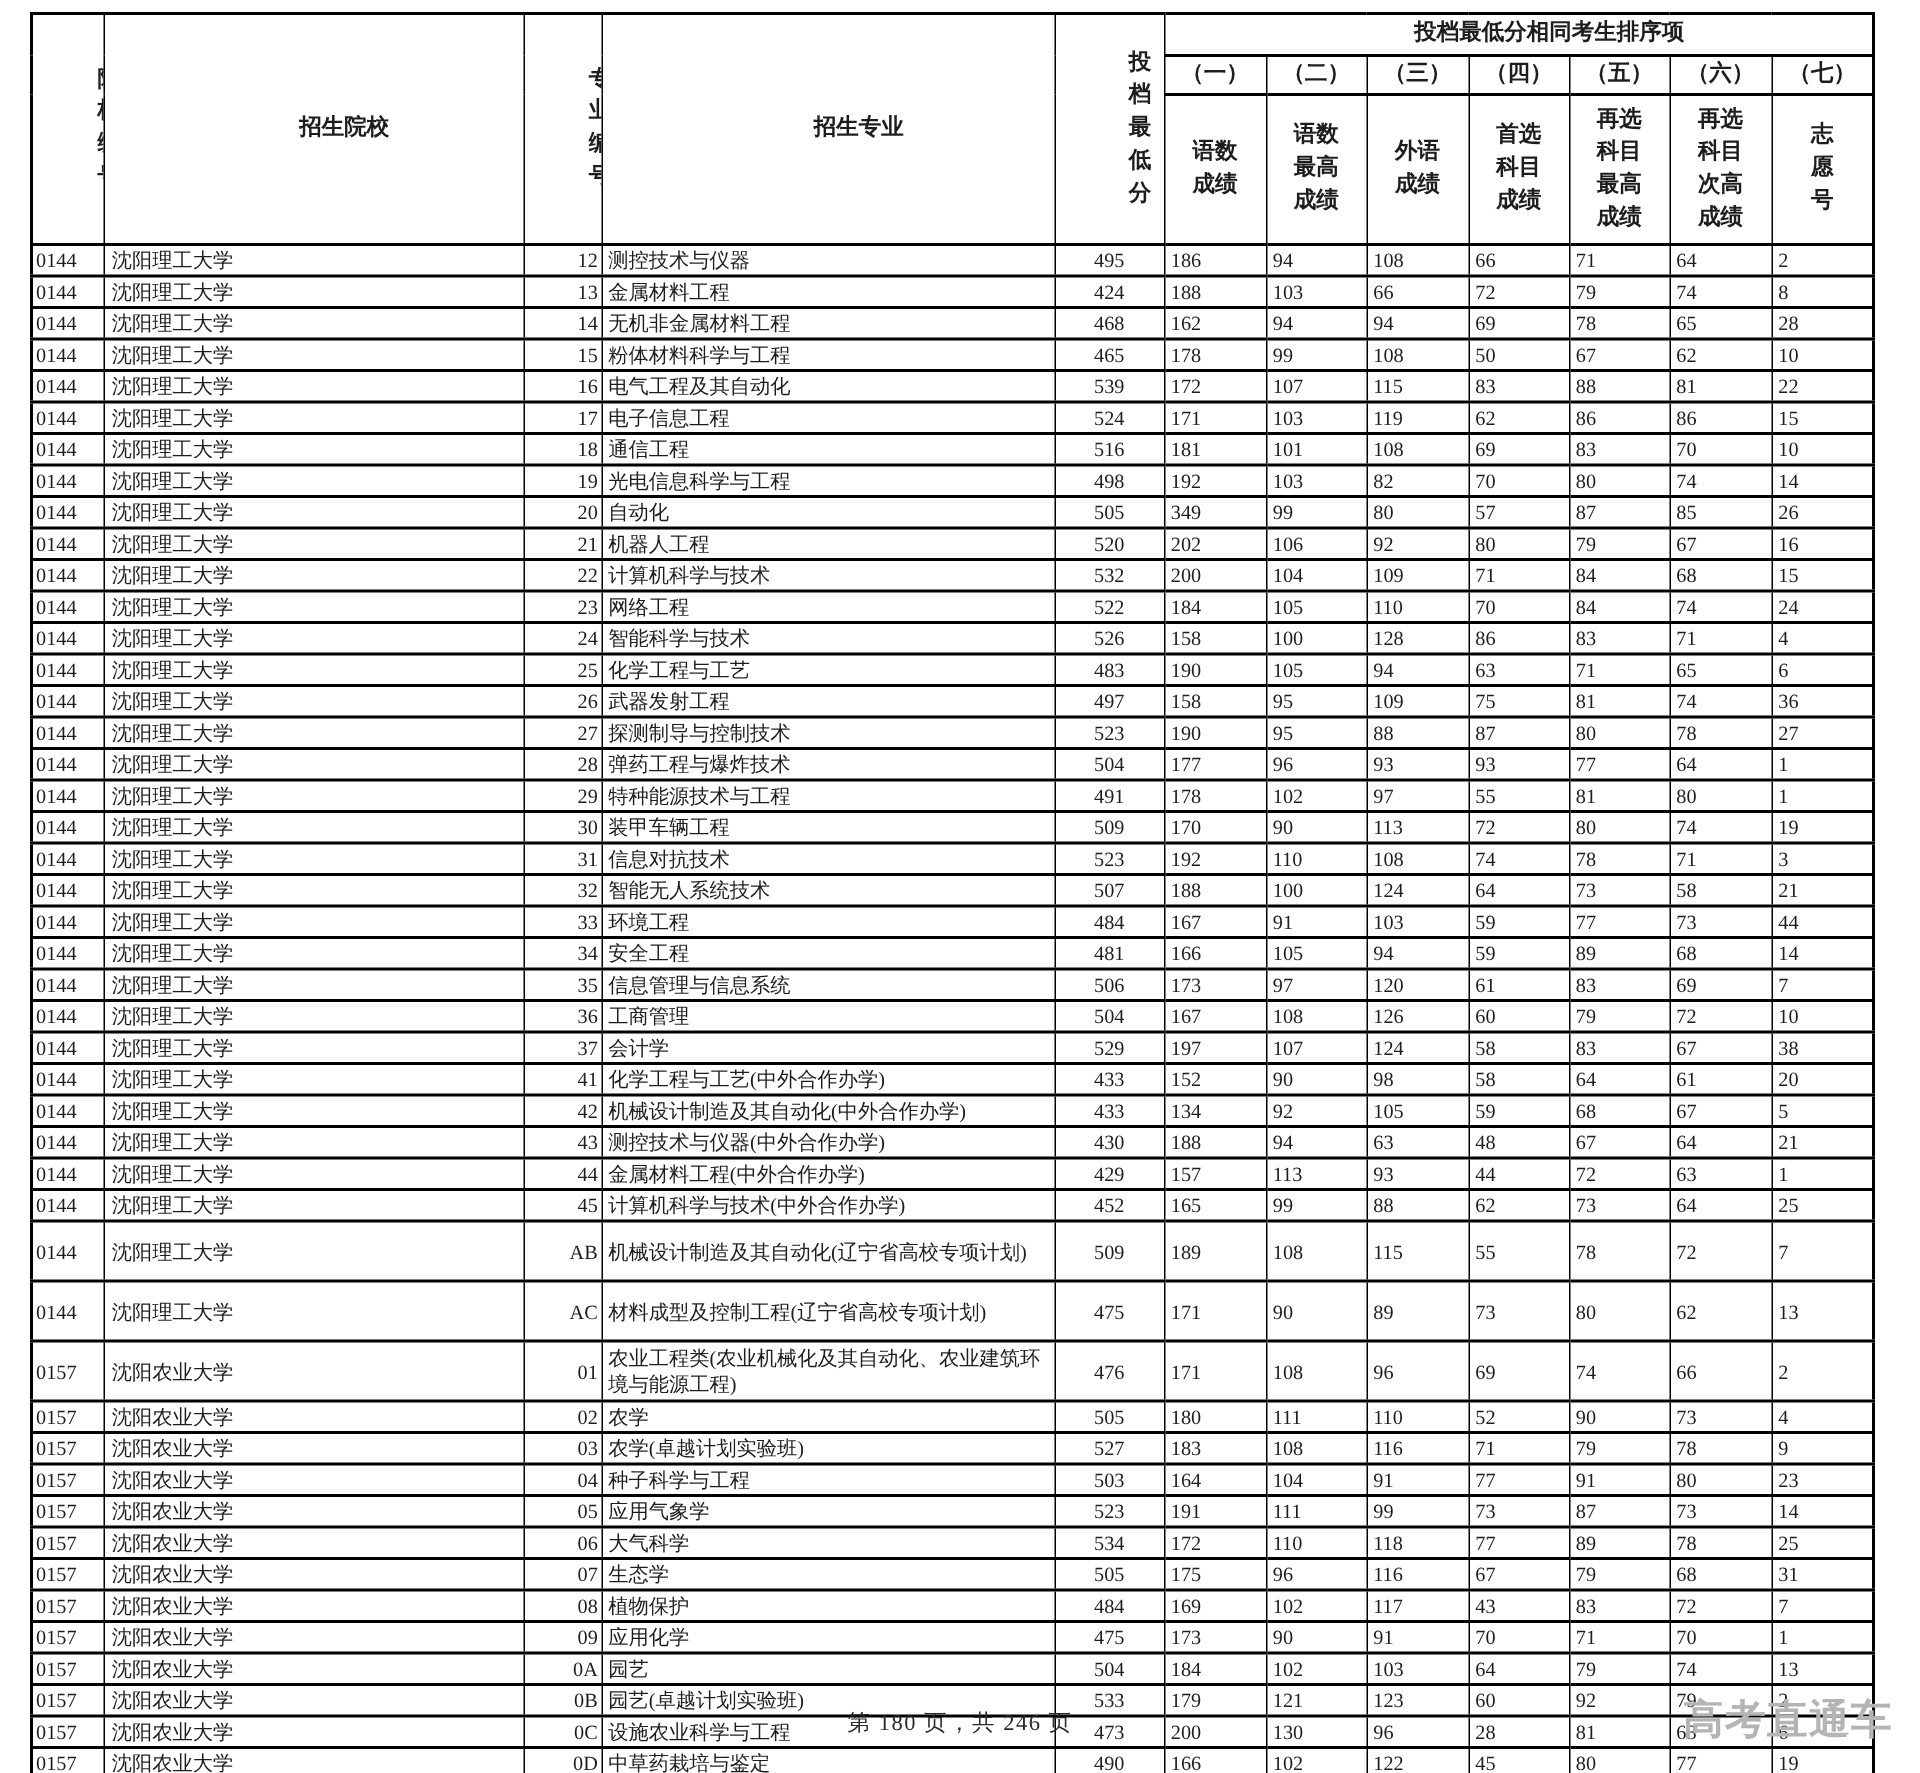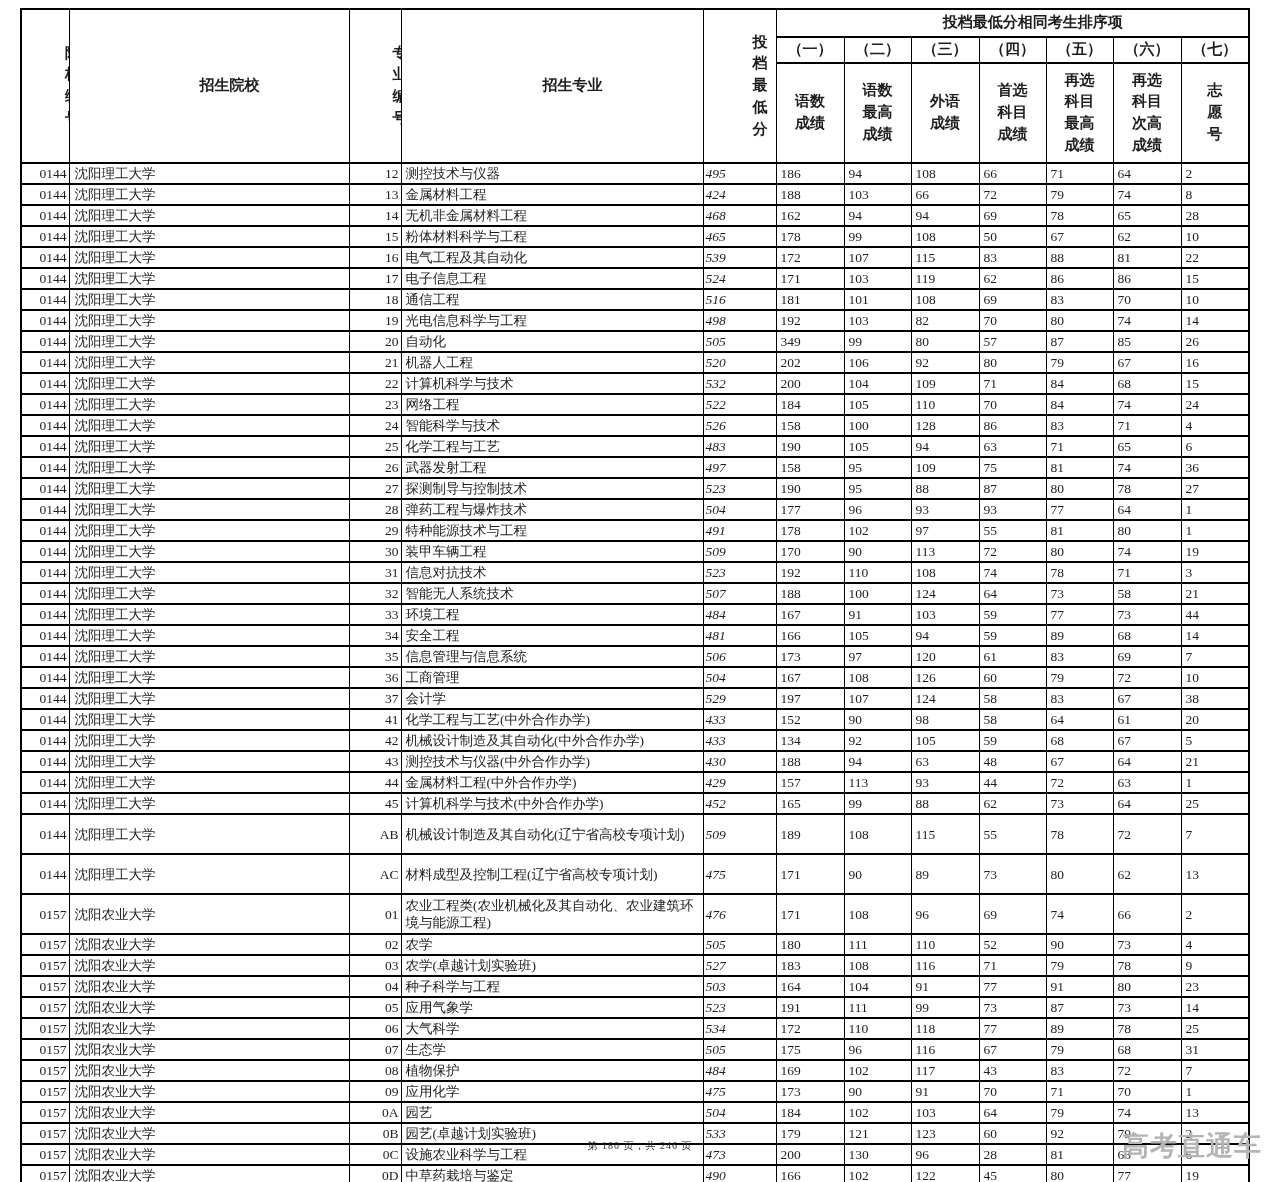--- a/index.html
+++ b/index.html
@@ -29,32 +29,32 @@
   .score-table td {
     font-size:13.5px; line-height:17px; padding:1px 2px; vertical-align:middle;
     word-break:break-all;
   }
   .score-table tbody td { height:15px; }
   
   .score-table tbody tr:nth-child(32) td,
   .score-table tbody tr:nth-child(33) td,
   .score-table tbody tr:nth-child(34) td { height:36px; }
 
-  .score-table td.c0 { text-align:right;margin-left:48px; }
+  .score-table td.c0 { text-align:left;margin-left:48px; }
   .score-table td.c1 { text-align:left; padding-left:5px;margin-top:35px; }
   .score-table td.c2 { text-align:right; padding-left:20px; }
   .score-table td.c3 { text-align:left; padding-left:4px; }
-  .score-table td.c4 { text-align:left;font-style:italic; }
+  .score-table td.c4 { text-align:center; }
   .score-table td.c5, .score-table td.c6, .score-table td.c7,
   .score-table td.c8, .score-table td.c9, .score-table td.c10,
   .score-table td.c11 { text-align:left; padding-left:4px; }
 
   .footer-page {
     position:absolute; left:0; top:1139px; width:100%;
-    text-align:center; font-size:10px; color:#2a2a2a; letter-spacing:1px;
+    text-align:center; font-size:15px; color:#2a2a2a; letter-spacing:1px;
   }
   .watermark {
     position:absolute; right:18px; top:1128px;
     font-family:Liberation Mono, monospace;
     font-size:27px; font-weight:bold; color:#b4b4b4; letter-spacing:1px;
   }
 </style>
 </head>
 <body>
 

